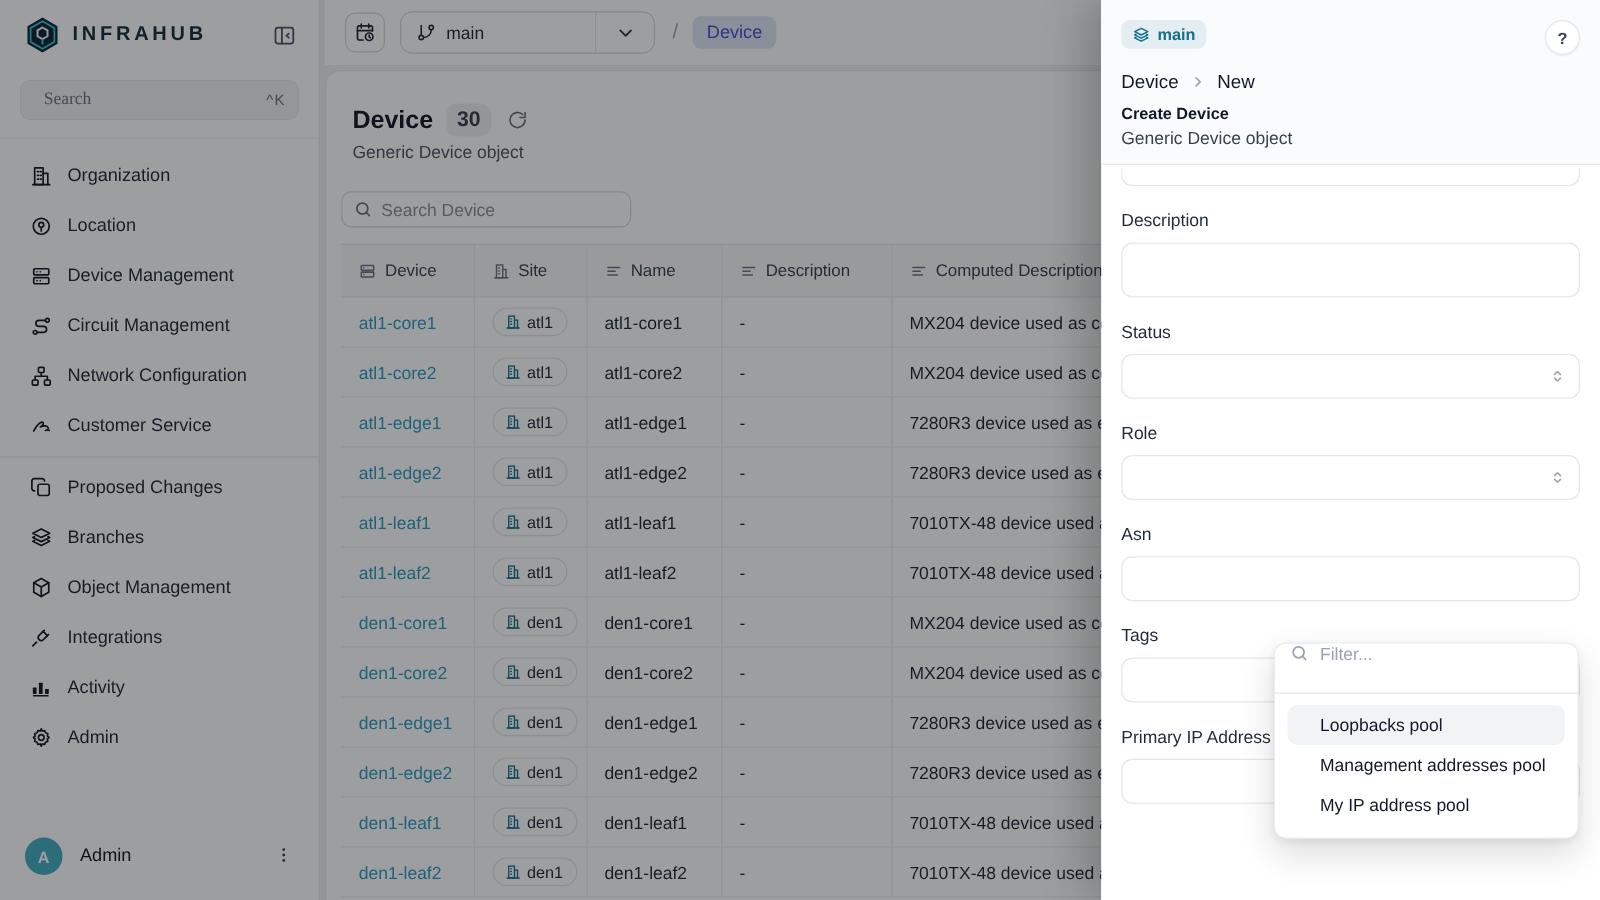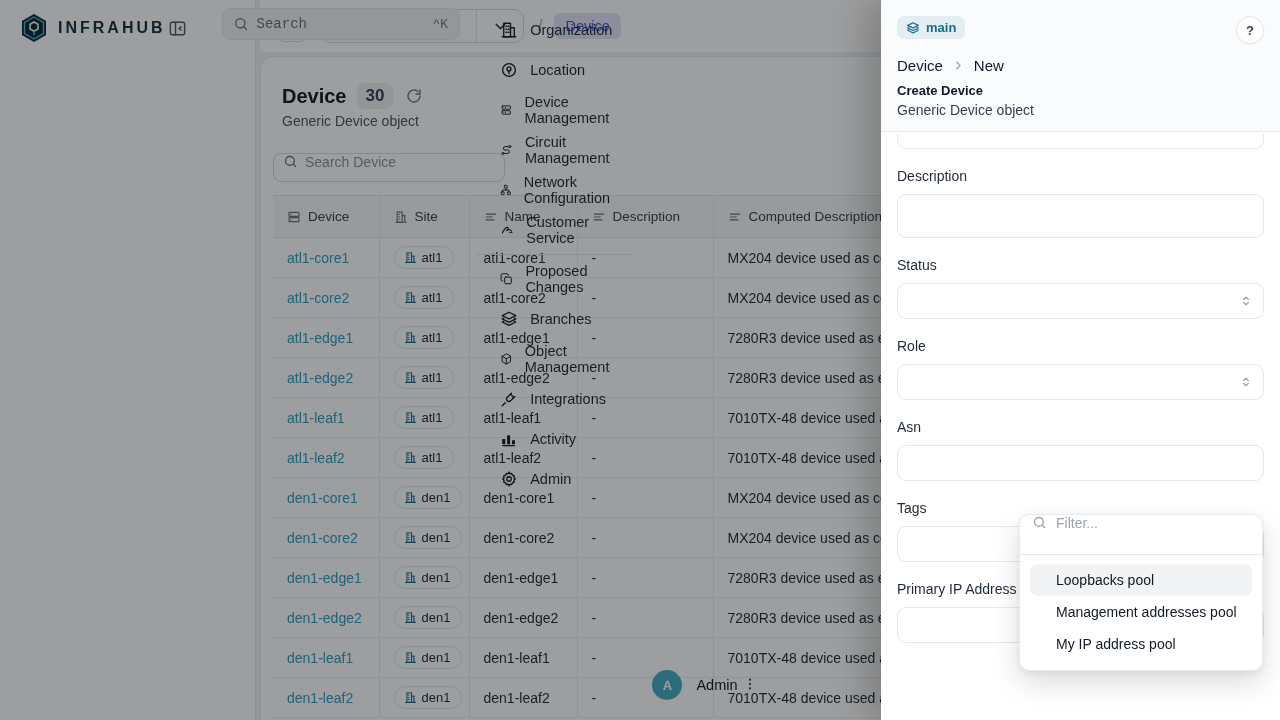--- a/index.html
+++ b/index.html
@@ -2,29 +2,29 @@
 <html><head>
 <meta charset="utf-8">
 <style>
   * { margin:0; padding:0; box-sizing:border-box; }
   html,body { width:1280px; height:720px; overflow:hidden; background:#fff;
     font-family:"Liberation Sans", sans-serif; -webkit-font-smoothing:antialiased; }
   .app { position:relative; width:1280px; height:720px; background:#eef0f3; overflow:hidden; }
 
   
   .sidebar { position:absolute; left:0; top:0; width:256px; height:720px; background:#fff;
-    border-right:1px solid #e5e7eb; z-index:10; display:flex; flex-direction:row; }
+    border-right:1px solid #e5e7eb; z-index:10; display:flex; flex-direction:column; }
   .logo-row { display:flex; align-items:center; height:56px; padding:0 16px 0 20px; }
   .hexlogo { width:28px; height:30px; flex:0 0 auto; }
   .brand { margin-left:10px; font-size:16px; font-weight:800; letter-spacing:3px; color:#13303f; flex:1; }
   .collapse-btn { width:24px; height:24px; border:none; background:none; color:#4b5563; cursor:pointer; display:flex; align-items:center; justify-content:center; }
   .search-box { margin:8px 16px 0; height:32px; background:#f1f2f4; border:1px solid #e7e9ec; border-radius:8px;
     display:flex; align-items:center; padding:0 10px; color:#6b7280; }
   .search-box input { border:none; background:transparent; outline:none; flex:1; margin-left:8px;
-    font-size:14px; color:#0f766e; font-family:Liberation Mono, monospace; }
+    font-size:14px; color:#0f766e; font-family:Liberation Serif, serif; }
   .search-box input::placeholder { color:#6b7280; }
   .kbd { font-size:12px; color:#6b7280; letter-spacing:1px; }
   .side-div { border-bottom:1px solid #eef0f1; margin-top:14px; }
   nav { padding-top:10px; }
   .nav-item { display:flex; align-items:center; height:40px; padding:0 16px 0 24px; cursor:pointer;
     color:#1f2937; font-size:14.5px; font-weight:500; }
   .nav-item .ic { color:#111827; }
   .nav-item span.lbl { margin-left:12px; }
   .group-div { border-bottom:1px solid #e7e9ec; margin:4px 0; }
   .user-row { margin-top:auto; display:flex; align-items:center; padding:14px 16px 20px 20px; }
@@ -50,21 +50,21 @@
   .content-card { position:absolute; left:4px; top:56px; right:0; bottom:-20px; background:#fff;
     border:1px solid #e7e9ec; border-radius:12px 0 0 0; overflow:hidden; }
   .title-row { display:flex; align-items:center; padding:26px 20px 0 21px; }
   .page-title { font-size:20px; font-weight:700; color:#111827; }
   .count-badge { margin-left:10px; background:#eef0f2; color:#374151; font-size:17px; font-weight:600;
     padding:3px 9px; border-radius:8px; }
   .refresh-btn { margin-left:10px; border:none; background:none; color:#6b7280; cursor:pointer;
     width:22px; height:22px; display:flex; align-items:center; justify-content:center; }
   .page-sub { padding:4px 0 0 21px; font-size:14px; color:#4b5563; }
   .table-search { margin:24px 0 0 12px; width:232px; height:29px; border:1px solid #d7dade; border-radius:8px;
-    display:flex; align-items:flex-start; padding:0 9px; color:#6b7280; background:#fff; }
+    display:flex; align-items:center; padding:0 9px; color:#6b7280; background:#fff; }
   .table-search input { border:none; outline:none; background:transparent; margin-left:7px; flex:1;
     font-size:14px; color:#374151; font-family:inherit; }
   .table-search input::placeholder { color:#8b919a; }
 
   table.devices { margin:13px 12px 0; border-collapse:collapse; table-layout:fixed; width:990px; }
   .devices th { height:42px; background:#f7f8f9; border-top:1px solid #e5e7eb; border-bottom:1px solid #e5e7eb;
     font-size:13.5px; font-weight:500; color:#374151; text-align:left; padding:0 14px; white-space:nowrap; overflow:hidden; }
   .devices th .thwrap { display:flex; align-items:center; gap:7px; }
   .devices th .ic, .devices td .ic { color:#6b7280; flex:0 0 auto; }
   .devices td { height:40px; border-bottom:1px solid #edeef0; font-size:14px; color:#1f2937;

